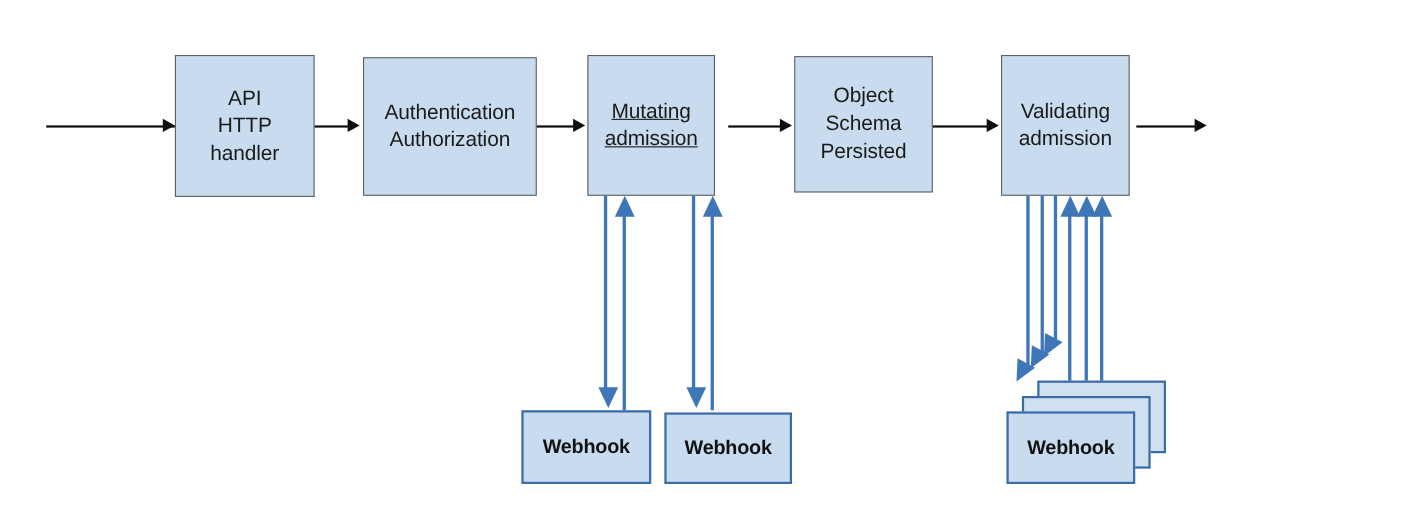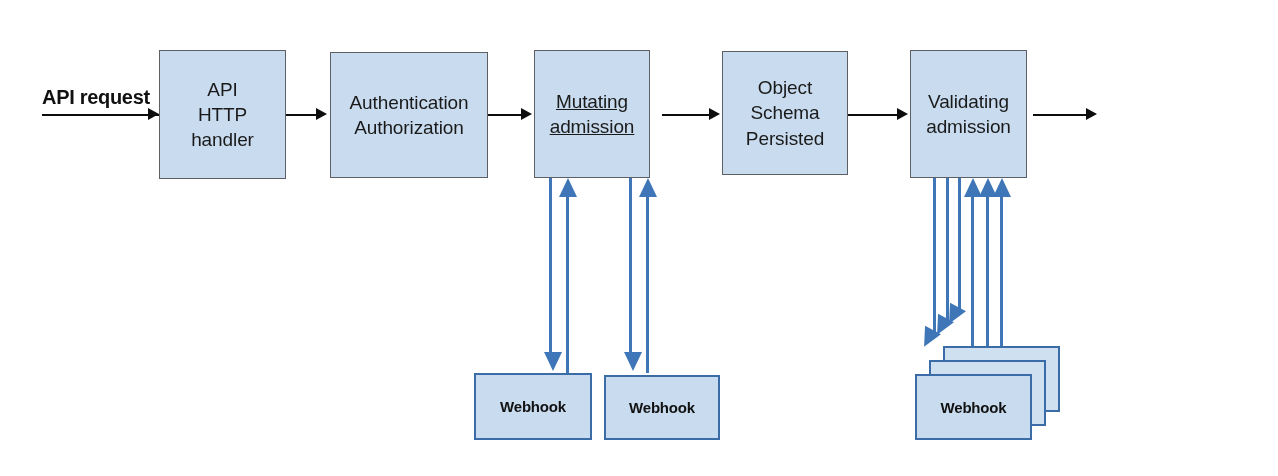--- a/index.html
+++ b/index.html
@@ -37,21 +37,21 @@
   .wbox {
     position: absolute;
     box-sizing: border-box;
     background: #c9dcef;
     border: 2px solid #3c6ca8;
     display: flex;
     align-items: center;
     justify-content: center;
     text-align: center;
     color: #111111;
-    font-size: 15px;
+    font-size: 18px;
     font-weight: 600;
     letter-spacing: -0.2px;
   }
   .wbox.ghost { background: #cfe0f1; }
   
   .hline {
     position: absolute;
     height: 1.7px;
     background: #0d0d0d;
   }
@@ -97,21 +97,20 @@
   .vdiag {
     position: absolute;
     transform-origin: 50% 0%;
   }
 </style>
 </head>
 <body>
 
 <div id="canvas">
 
-  <div class="req-label" style="left:42px; top:86px;">API request</div>
   <div class="hline" style="left:42px; top:114px; width:118px;"></div>
   <div class="harrow" style="left:148px; top:108px;"></div>
 
   <div class="pbox" style="left:330px; top:52px; width:158px; height:126px;">Authentication
 Authorization</div>
 
   <div class="pbox" style="left:159px; top:50px; width:127px; height:129px;">API
 HTTP
 handler</div>
 

